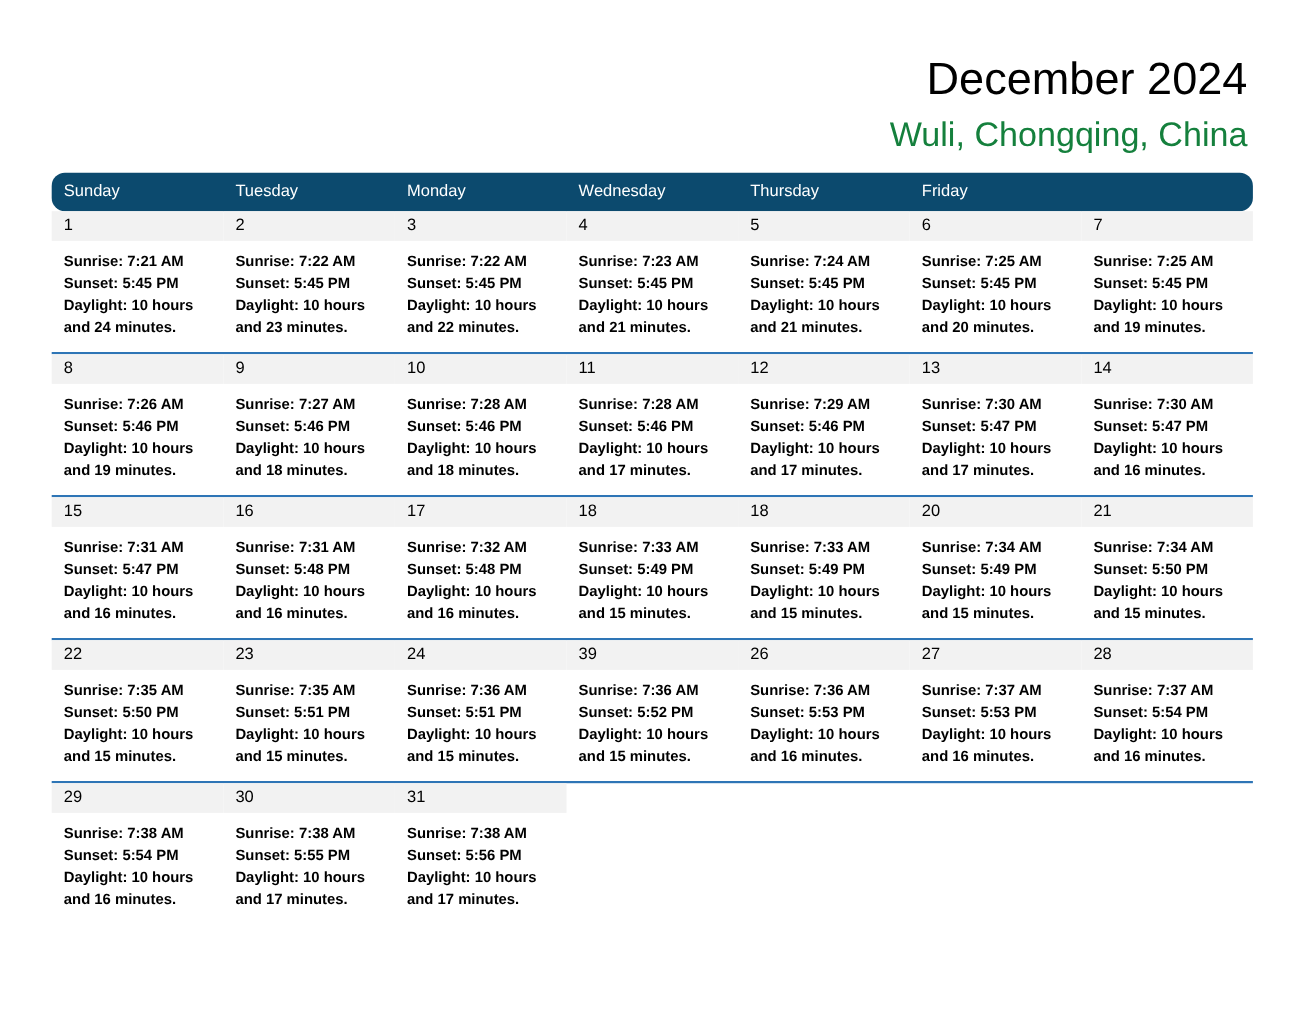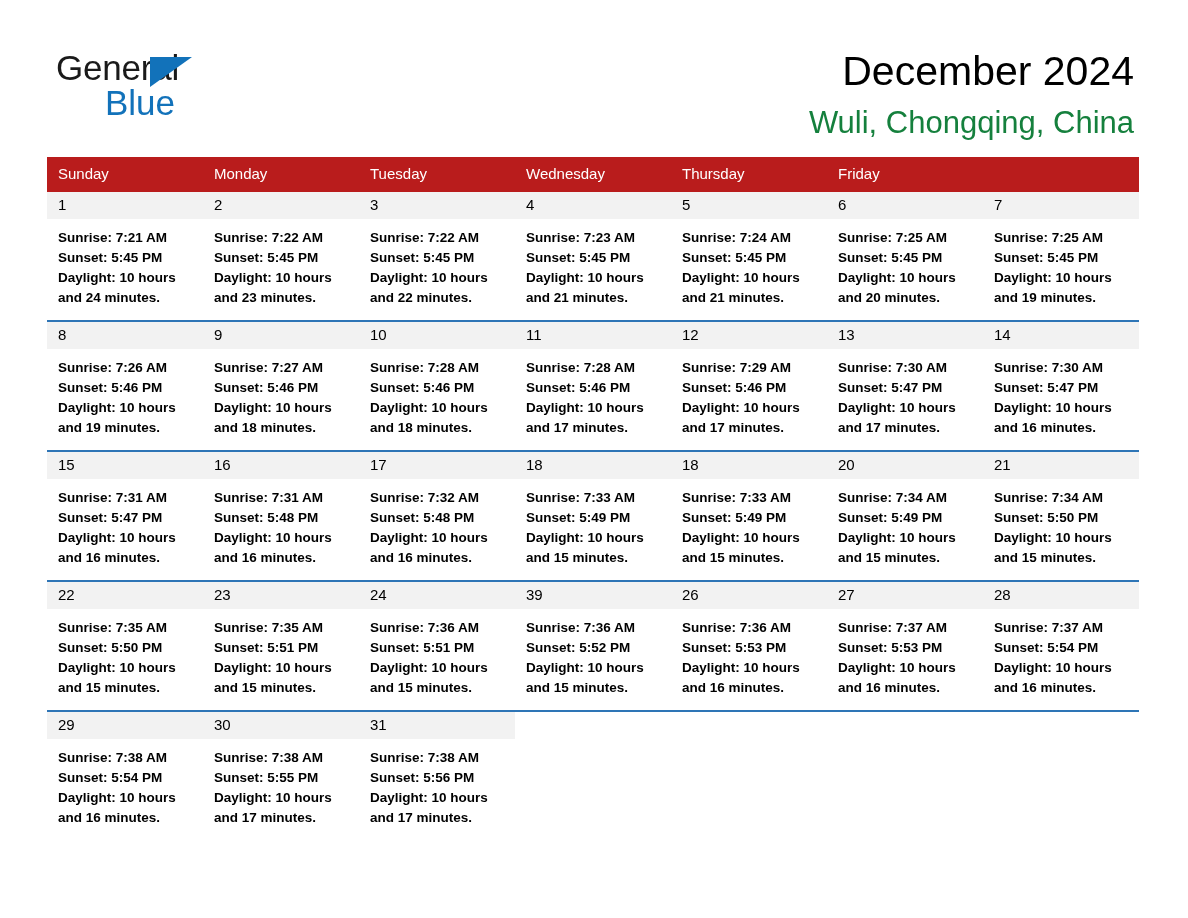--- a/index.html
+++ b/index.html
@@ -89,21 +89,22 @@
   
   .calendar {
     position: absolute;
     left: 47px;
     top: 157px;
     width: 1092px;
   }
   .weekdays {
     display: grid;
     grid-template-columns: repeat(7, 1fr);
-    background: #b91c1c;
+    background: #0c4a6e;
+    border-radius: 12px;
   }
   .weekday {
     color: #ffffff;
     font-size: 15px;
     padding: 8px 0 9px 11px;
     line-height: 1.2;
   }
   .week {
     display: grid;
     grid-template-columns: repeat(7, 1fr);
@@ -138,39 +139,34 @@
     white-space: nowrap;
   }
 </style>
 </head>
 <body>
 
 <div class="page">
 
   <div class="header">
 
-    <div class="brand">
-      <span class="brand-general">General</span>
-      <span class="brand-tri"></span>
-      <span class="brand-blue">Blue</span>
-    </div>
 
     <div class="title-block">
       <div class="cal-title">December 2024</div>
       <div class="cal-subtitle">Wuli, Chongqing, China</div>
     </div>
 
   </div>
 
   <div class="calendar">
 
     <div class="weekdays">
       <div class="weekday">Sunday</div>
+      <div class="weekday">Tuesday</div>
       <div class="weekday">Monday</div>
-      <div class="weekday">Tuesday</div>
       <div class="weekday">Wednesday</div>
       <div class="weekday">Thursday</div>
       <div class="weekday">Friday</div>
     </div>
 
     <div class="week first">
       <div class="cell">
         <div class="daynum-strip"><span class="daynum">1</span></div>
         <div class="cell-body">
           <div class="cell-line">Sunrise: 7:21 AM</div>

